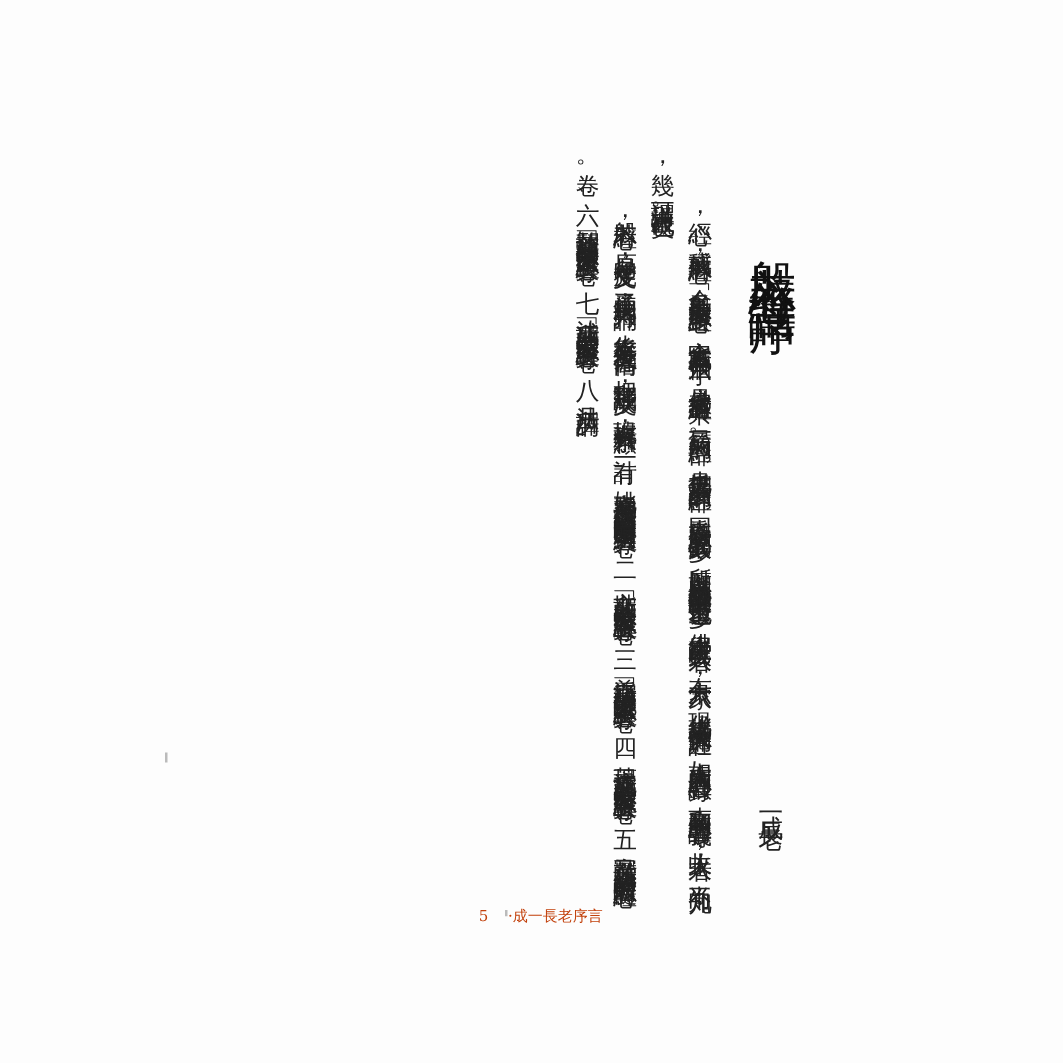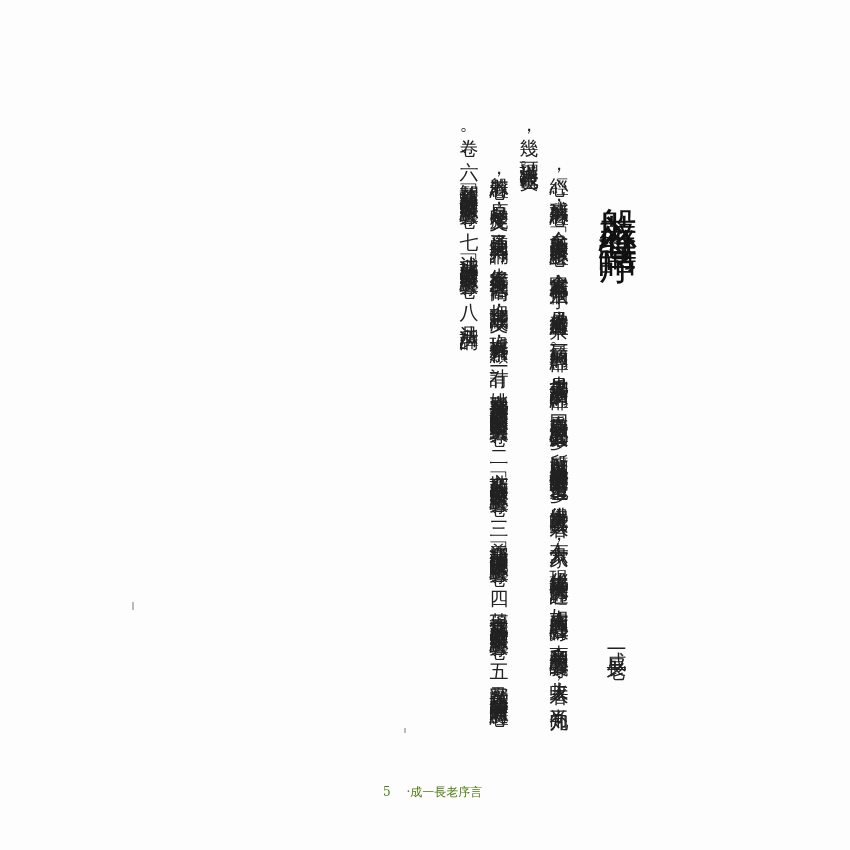--- a/index.html
+++ b/index.html
@@ -53,23 +53,23 @@
     letter-spacing: 1.6px;
     color: #222;
   }
   .para {
     margin: 0;
     text-indent: 2em;
   }
   .footer {
     position: absolute;
     left: 383px;
-    top: 784px;
+    top: 725px;
     font-size: 12px;
-    color: #4d7c0f;
+    color: #c2410c;
     white-space: nowrap;
   }
   .footer .pagenum {
     margin-right: 12px;
   }
   .speck {
     position: absolute;
     width: 2px; height: 8px;
     background: #bbb;
   }

